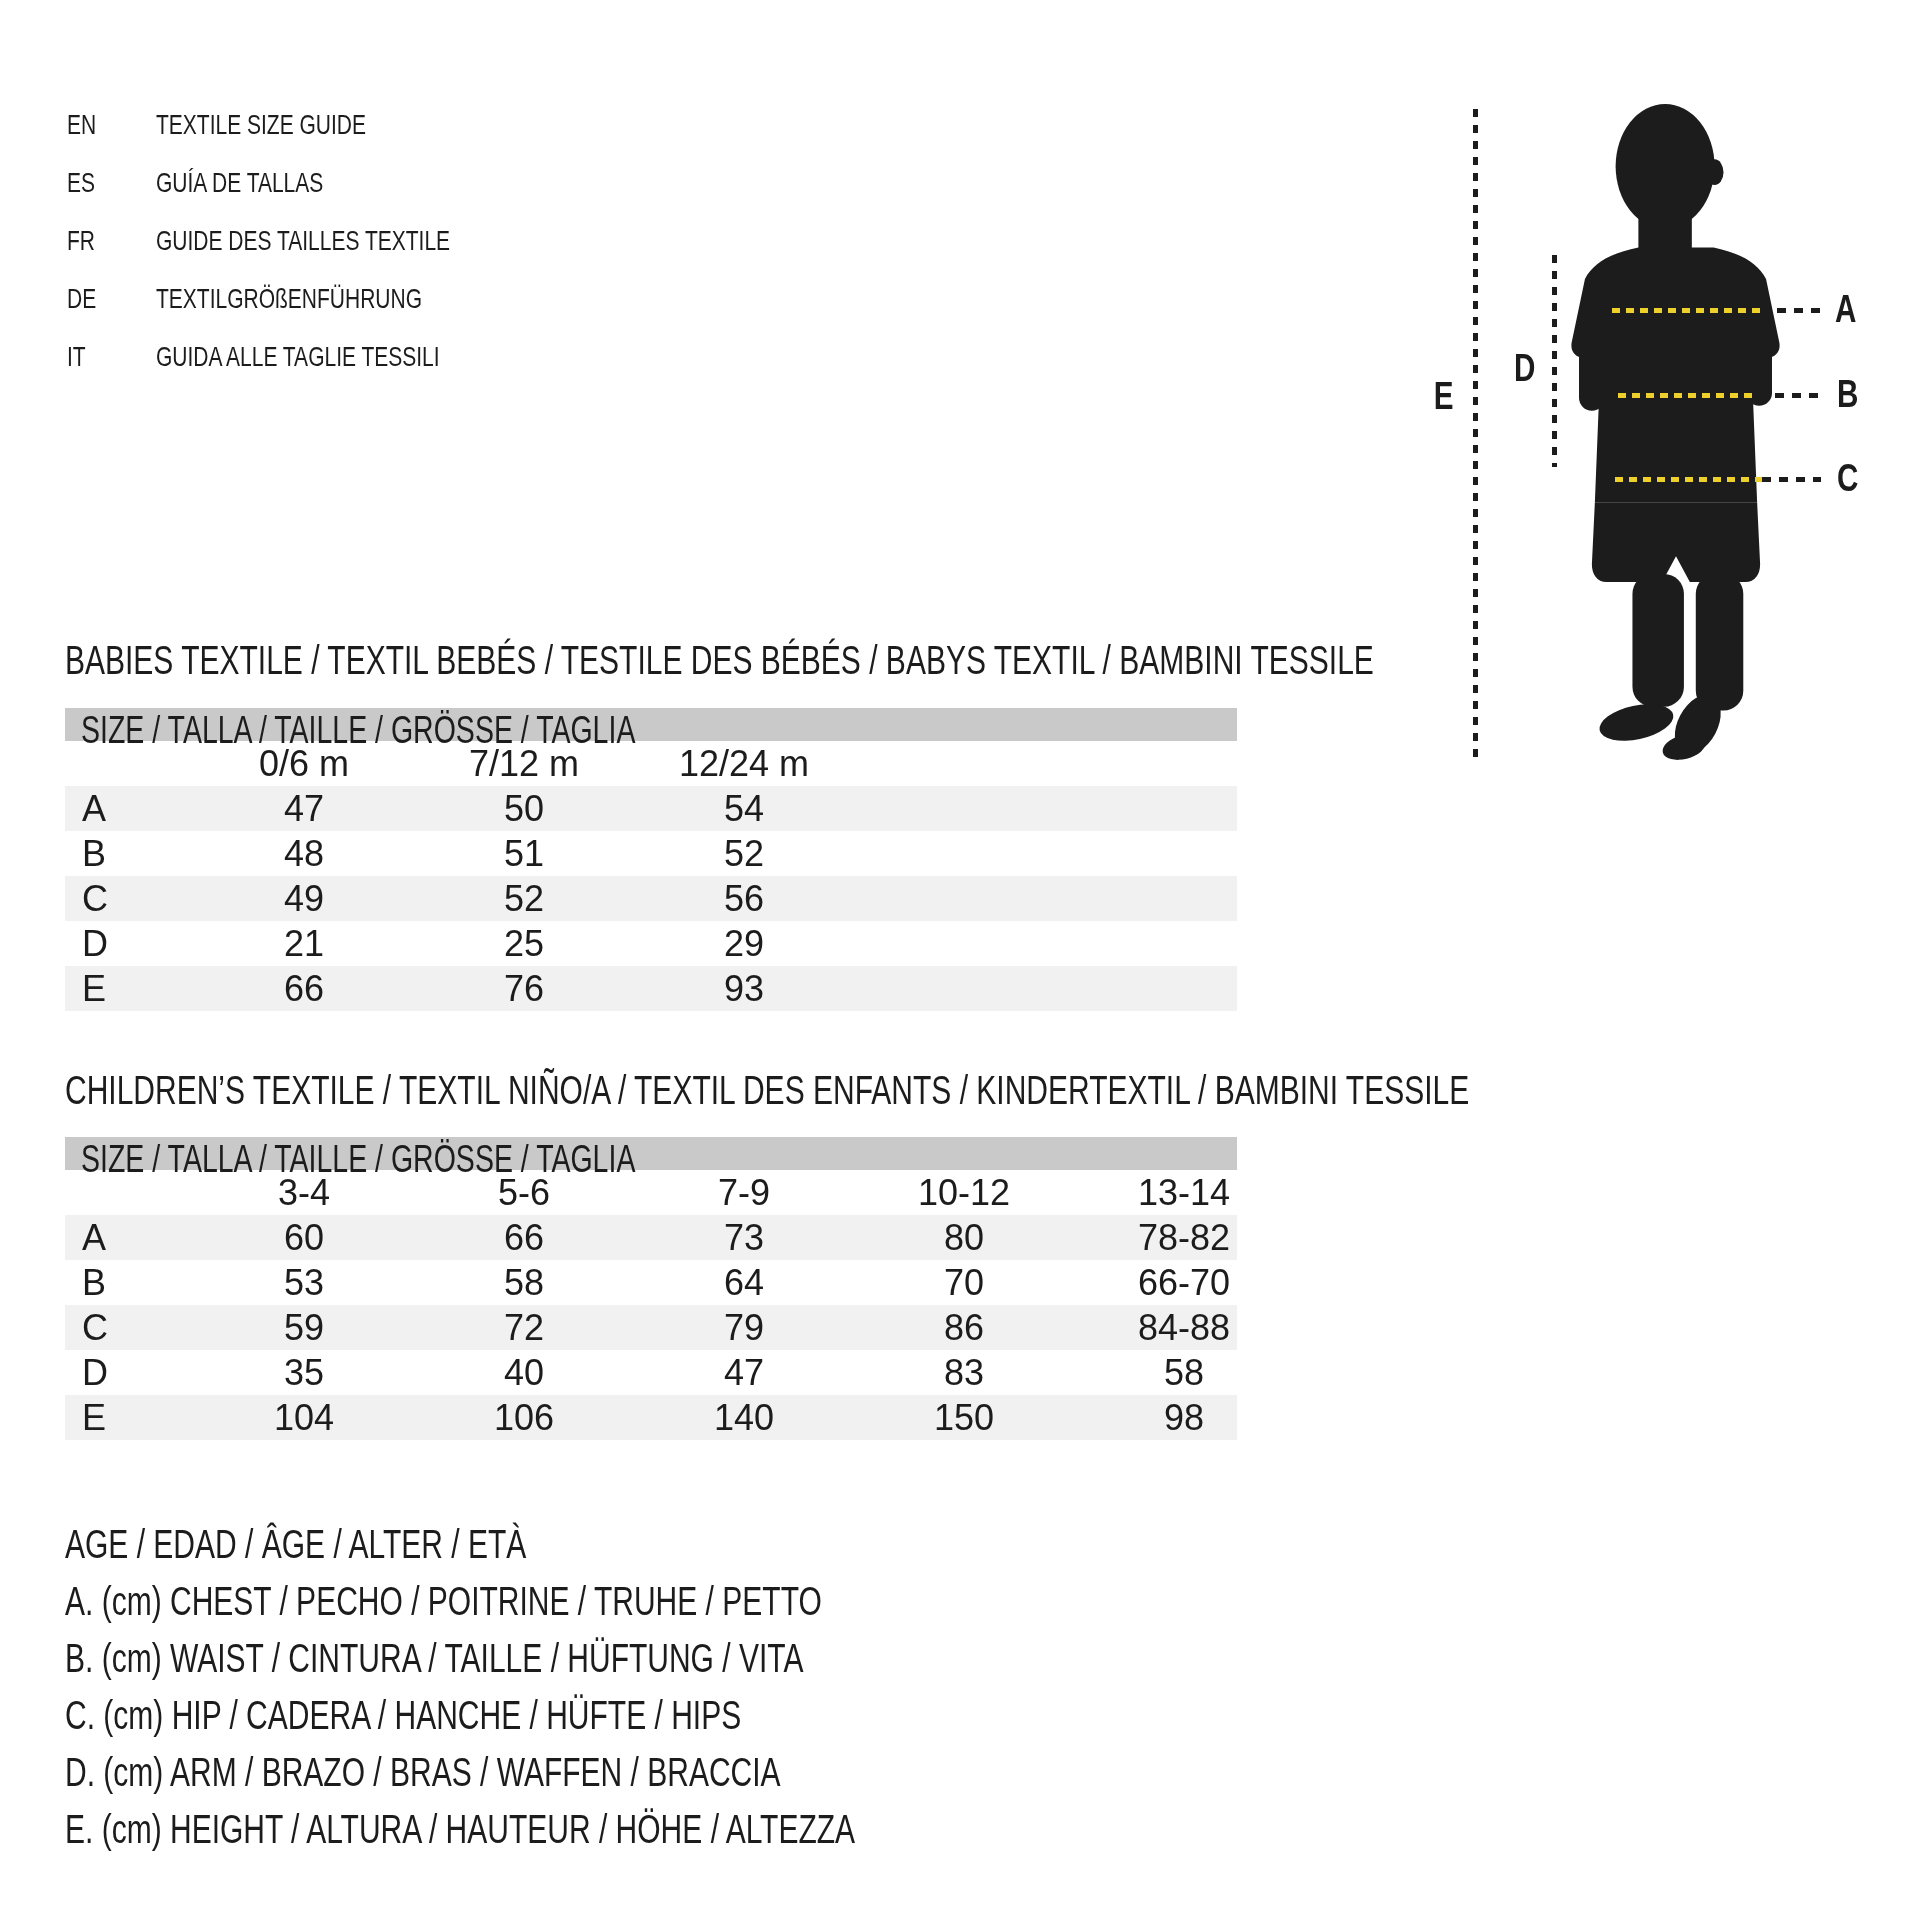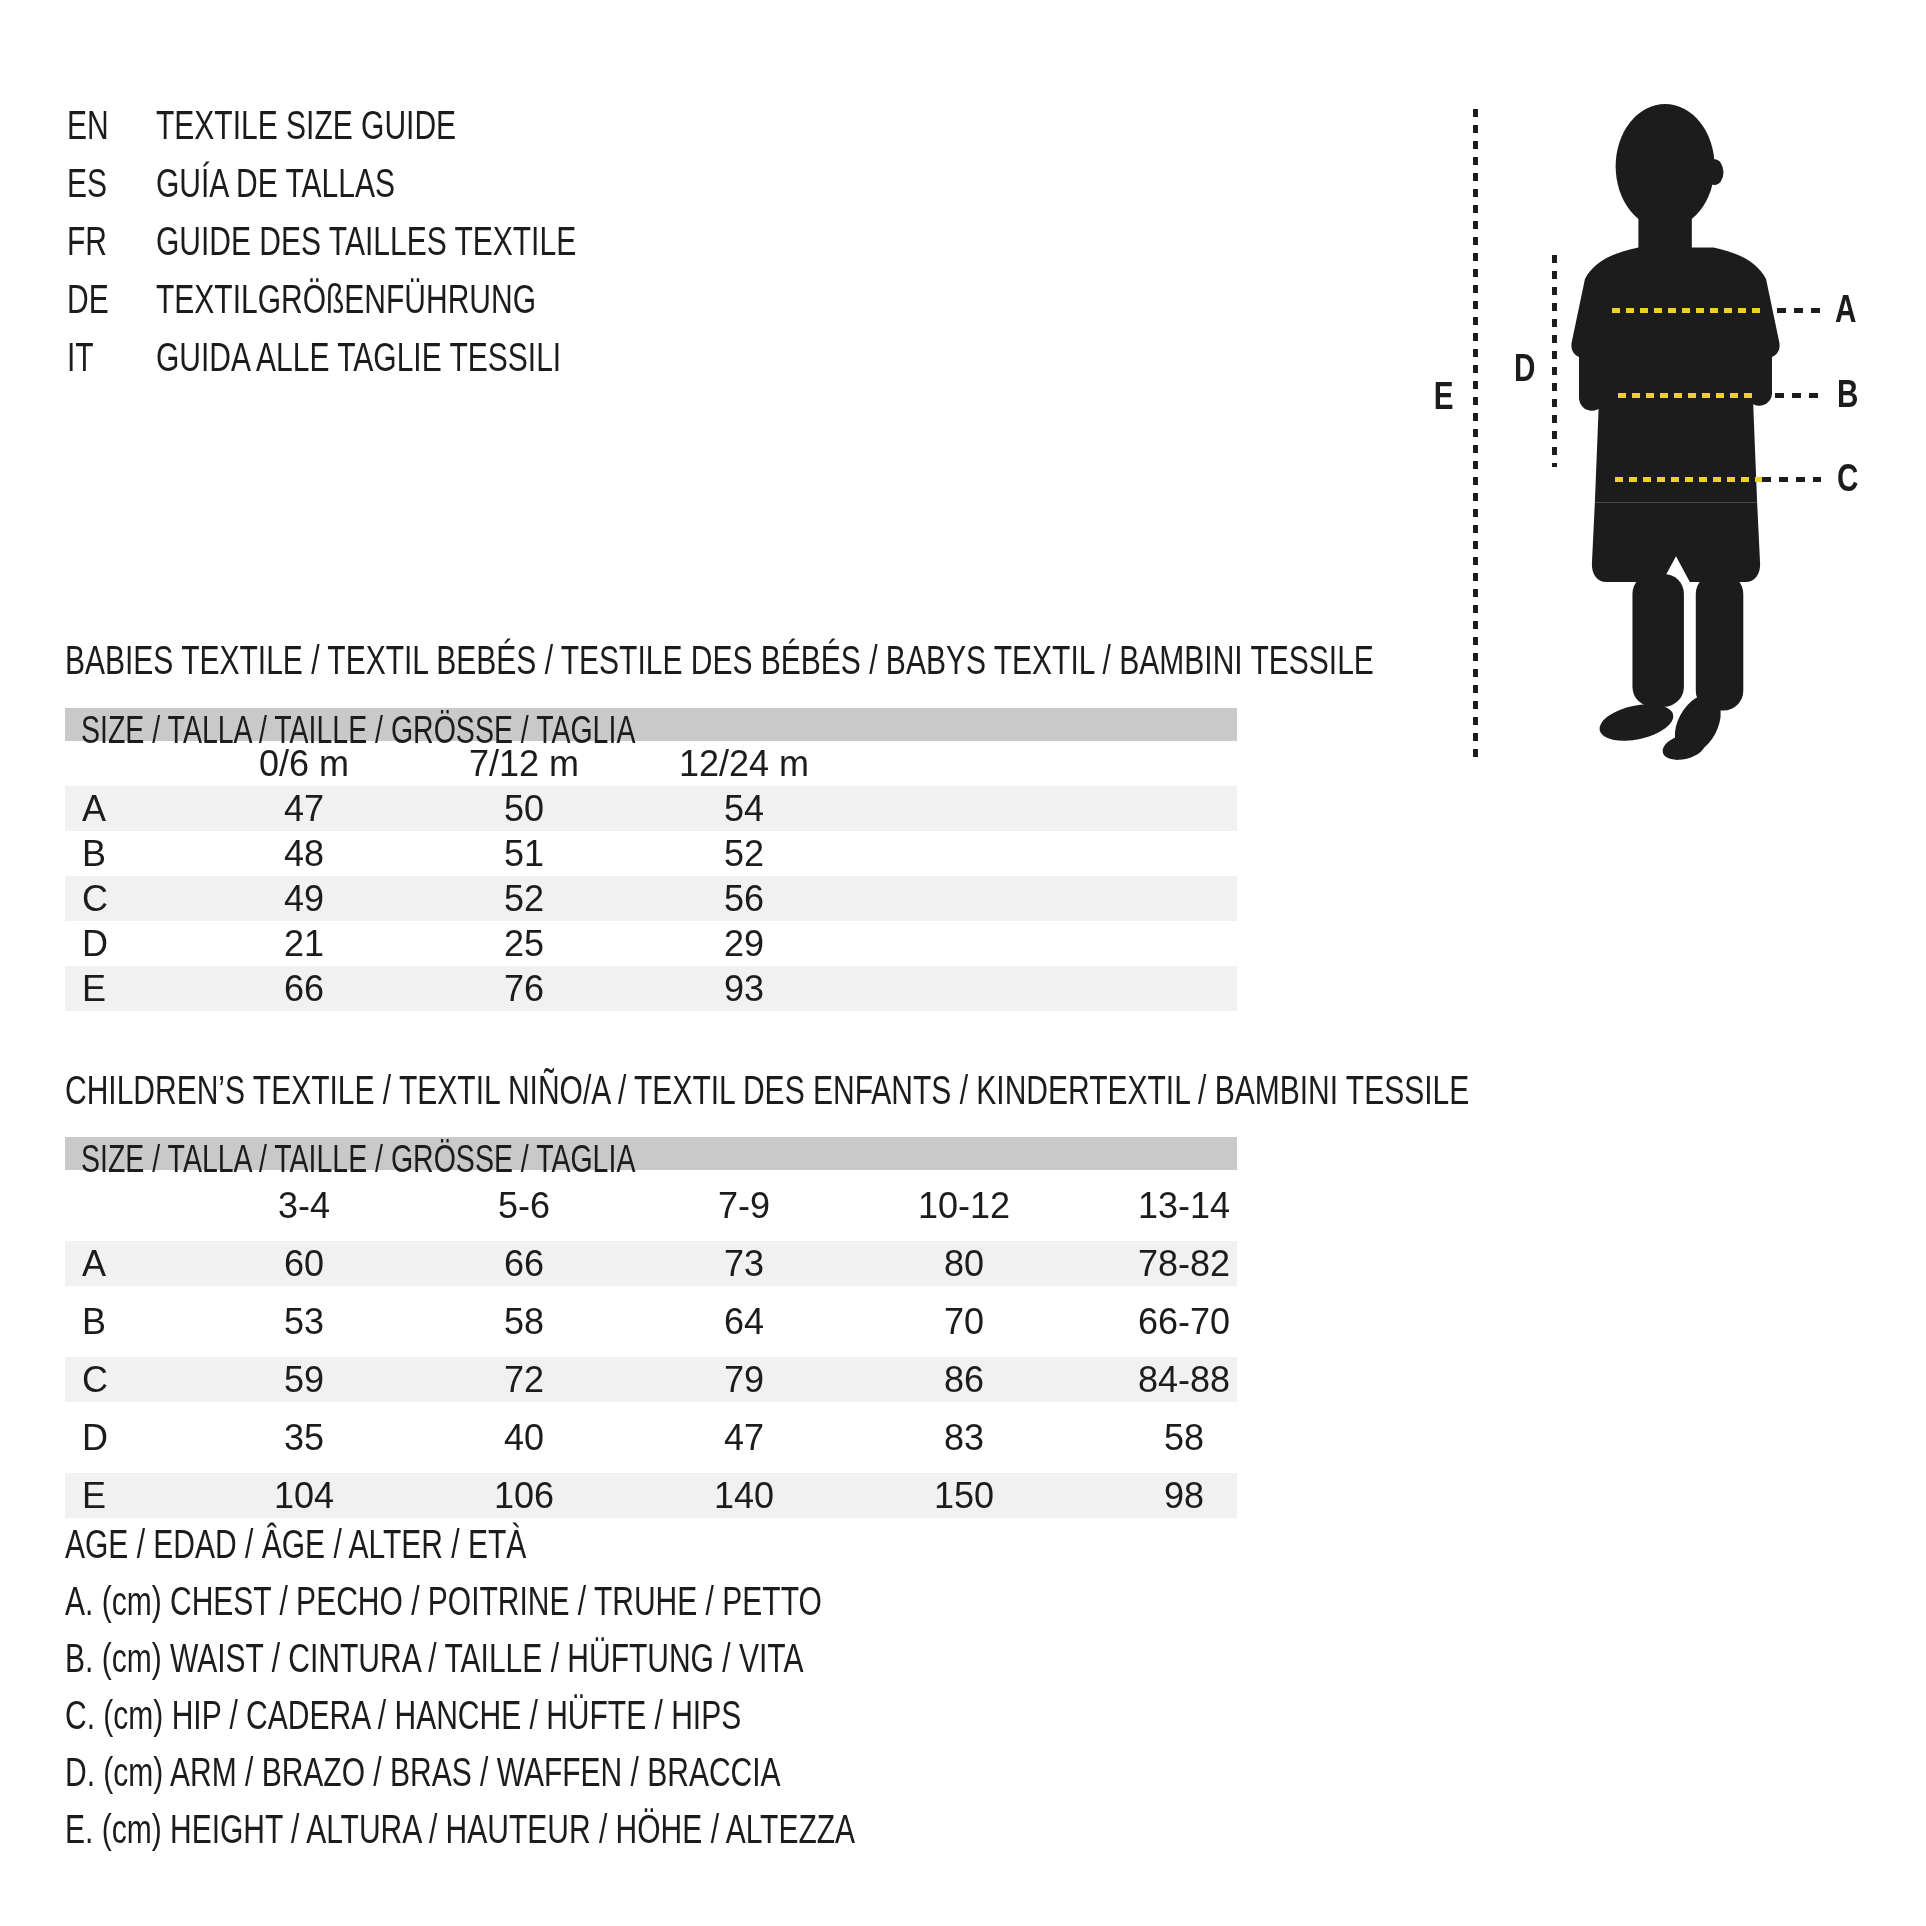--- a/index.html
+++ b/index.html
@@ -10,34 +10,34 @@
   body{
     font-family:"Liberation Sans","DejaVu Sans",sans-serif;
     color:var(--ink);
     width:1927px;height:1927px;position:relative;overflow:hidden;
   }
   .abs{position:absolute;}
   .cond{display:inline-block;transform:scaleX(0.75);transform-origin:0 50%;white-space:nowrap;}
   .cond-c{display:inline-block;transform:scaleX(0.78);transform-origin:50% 50%;white-space:nowrap;}
 
   
-  #lang-block{left:67px;top:96px;font-size:40px;}
+  #lang-block{left:67px;top:96px;font-size:28px;}
   .lang-row{display:flex;height:58px;line-height:58px;}
   .lang-code{width:89px;flex:0 0 89px;}
 
   
   .section-title{font-size:40px;line-height:45px;white-space:nowrap;}
 
   
   .size-table{width:1172px;}
   .size-bar{width:1172px;height:33px;line-height:45px;background:var(--bar-gray);
             font-size:38px;padding-left:16px;}
   .trow{display:grid;height:45px;line-height:45px;width:1172px;font-size:36px;}
   .cols3{grid-template-columns:129px 220px 220px 220px;}
-  .cols5{grid-template-columns:129px 220px 220px 220px 220px 220px;margin-top:13px;}
+  .cols5{grid-template-columns:129px 220px 220px 220px 220px 220px;}
   .stripe{background:var(--row-stripe);}
   .cell{text-align:center;}
   .cell.letter{text-align:left;padding-left:17px;}
 
   
   #legend{left:65px;top:1516px;font-size:40px;}
   .legend-line{height:57px;line-height:57px;}
 
   
   .vline{width:5px;background-image:repeating-linear-gradient(180deg,var(--ink) 0 8px,transparent 8px 16px);}

